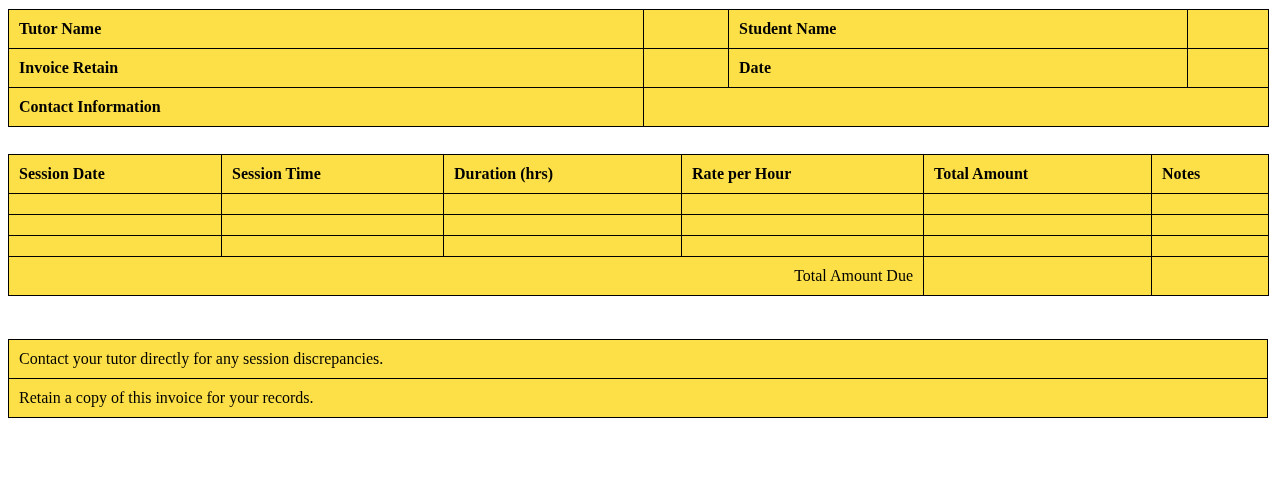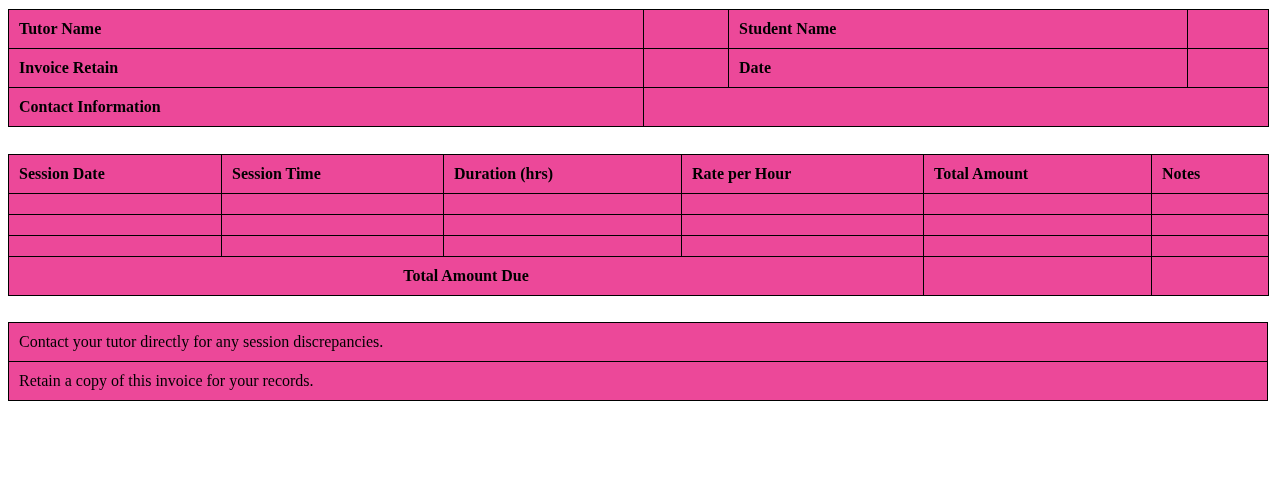--- a/index.html
+++ b/index.html
@@ -15,44 +15,44 @@
     font-family: "Liberation Serif", serif;
     font-size: 16px;
   }
   .page {
     margin: 9px 10px 0 8px;
   }
   table {
     border-collapse: collapse;
     table-layout: fixed;
     width: 1260px;
-    background: #ec4899;
+    background: #fde047;
   }
   td {
     border: 1px solid #000000;
     padding: 10px;
     line-height: 18px;
     vertical-align: middle;
     text-align: left;
     font-size: 16px;
     font-weight: normal;
     overflow: hidden;
   }
   .b {
     font-weight: bold;
   }
   .header-table {
     margin-bottom: 27px;
   }
   .sessions-table {
-    margin-bottom: 26px;
+    margin-bottom: 43px;
   }
   .total-label-cell {
-    text-align: center;
-    font-weight: bold;
+    text-align: right;
+    font-weight: normal;
   }
   .empty-cell {
     height: 0;
   }
 </style>
 </head>
 <body>
 
 <div class="page">
 

